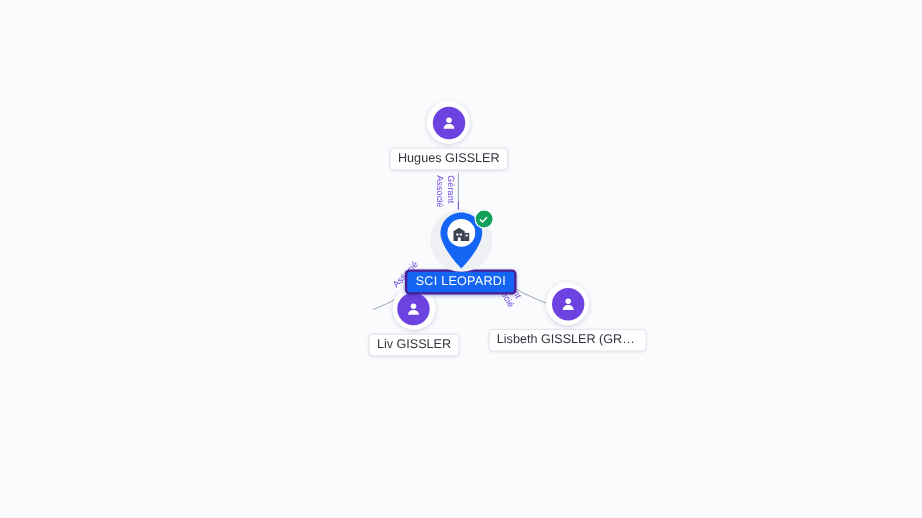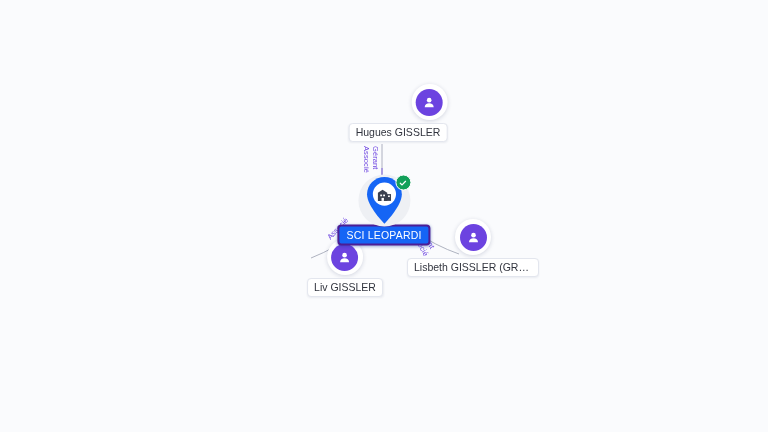--- a/index.html
+++ b/index.html
@@ -179,21 +179,21 @@
 
   <div class="edge-label" style="left:326px; top:236px; transform: rotate(-47deg); transform-origin: left top;">
     <span class="ln">Associé</span>
   </div>
 
   <div class="edge-label" style="left:424px; top:226px; transform: rotate(60deg); transform-origin: left top;">
     <span class="ln">Gérant</span>
     <span class="ln">Associé</span>
   </div>
 
-  <div class="node" style="left:398px; top:113px; transform: translate(-50%,-50%); align-items: flex-end;">
+  <div class="node" style="left:374px; top:113px; transform: translate(-50%,-50%);">
     <div class="avatar">
       <div class="disc">
         <svg width="15" height="15" viewBox="0 0 24 24" aria-hidden="true">
           <circle cx="12" cy="8.2" r="3.7" fill="#ffffff"></circle>
           <path d="M4.8 19.6c0-3.9 3.2-6.4 7.2-6.4s7.2 2.5 7.2 6.4z" fill="#ffffff"></path>
         </svg>
       </div>
     </div>
     <div class="node-chip">Hugues GISSLER</div>
   </div>
@@ -227,21 +227,21 @@
       <div class="disc">
         <svg width="15" height="15" viewBox="0 0 24 24" aria-hidden="true">
           <circle cx="12" cy="8.2" r="3.7" fill="#ffffff"></circle>
           <path d="M4.8 19.6c0-3.9 3.2-6.4 7.2-6.4s7.2 2.5 7.2 6.4z" fill="#ffffff"></path>
         </svg>
       </div>
     </div>
     <div class="node-chip">Liv GISSLER</div>
   </div>
 
-  <div class="node" style="left:473px; top:248px; transform: translate(-50%,-50%); justify-content: flex-end;">
+  <div class="node" style="left:473px; top:264px; transform: translate(-50%,-50%); justify-content: flex-end;">
     <div class="avatar">
       <div class="disc">
         <svg width="15" height="15" viewBox="0 0 24 24" aria-hidden="true">
           <circle cx="12" cy="8.2" r="3.7" fill="#ffffff"></circle>
           <path d="M4.8 19.6c0-3.9 3.2-6.4 7.2-6.4s7.2 2.5 7.2 6.4z" fill="#ffffff"></path>
         </svg>
       </div>
     </div>
     <div class="node-chip">Lisbeth GISSLER (GRA…</div>
   </div>

